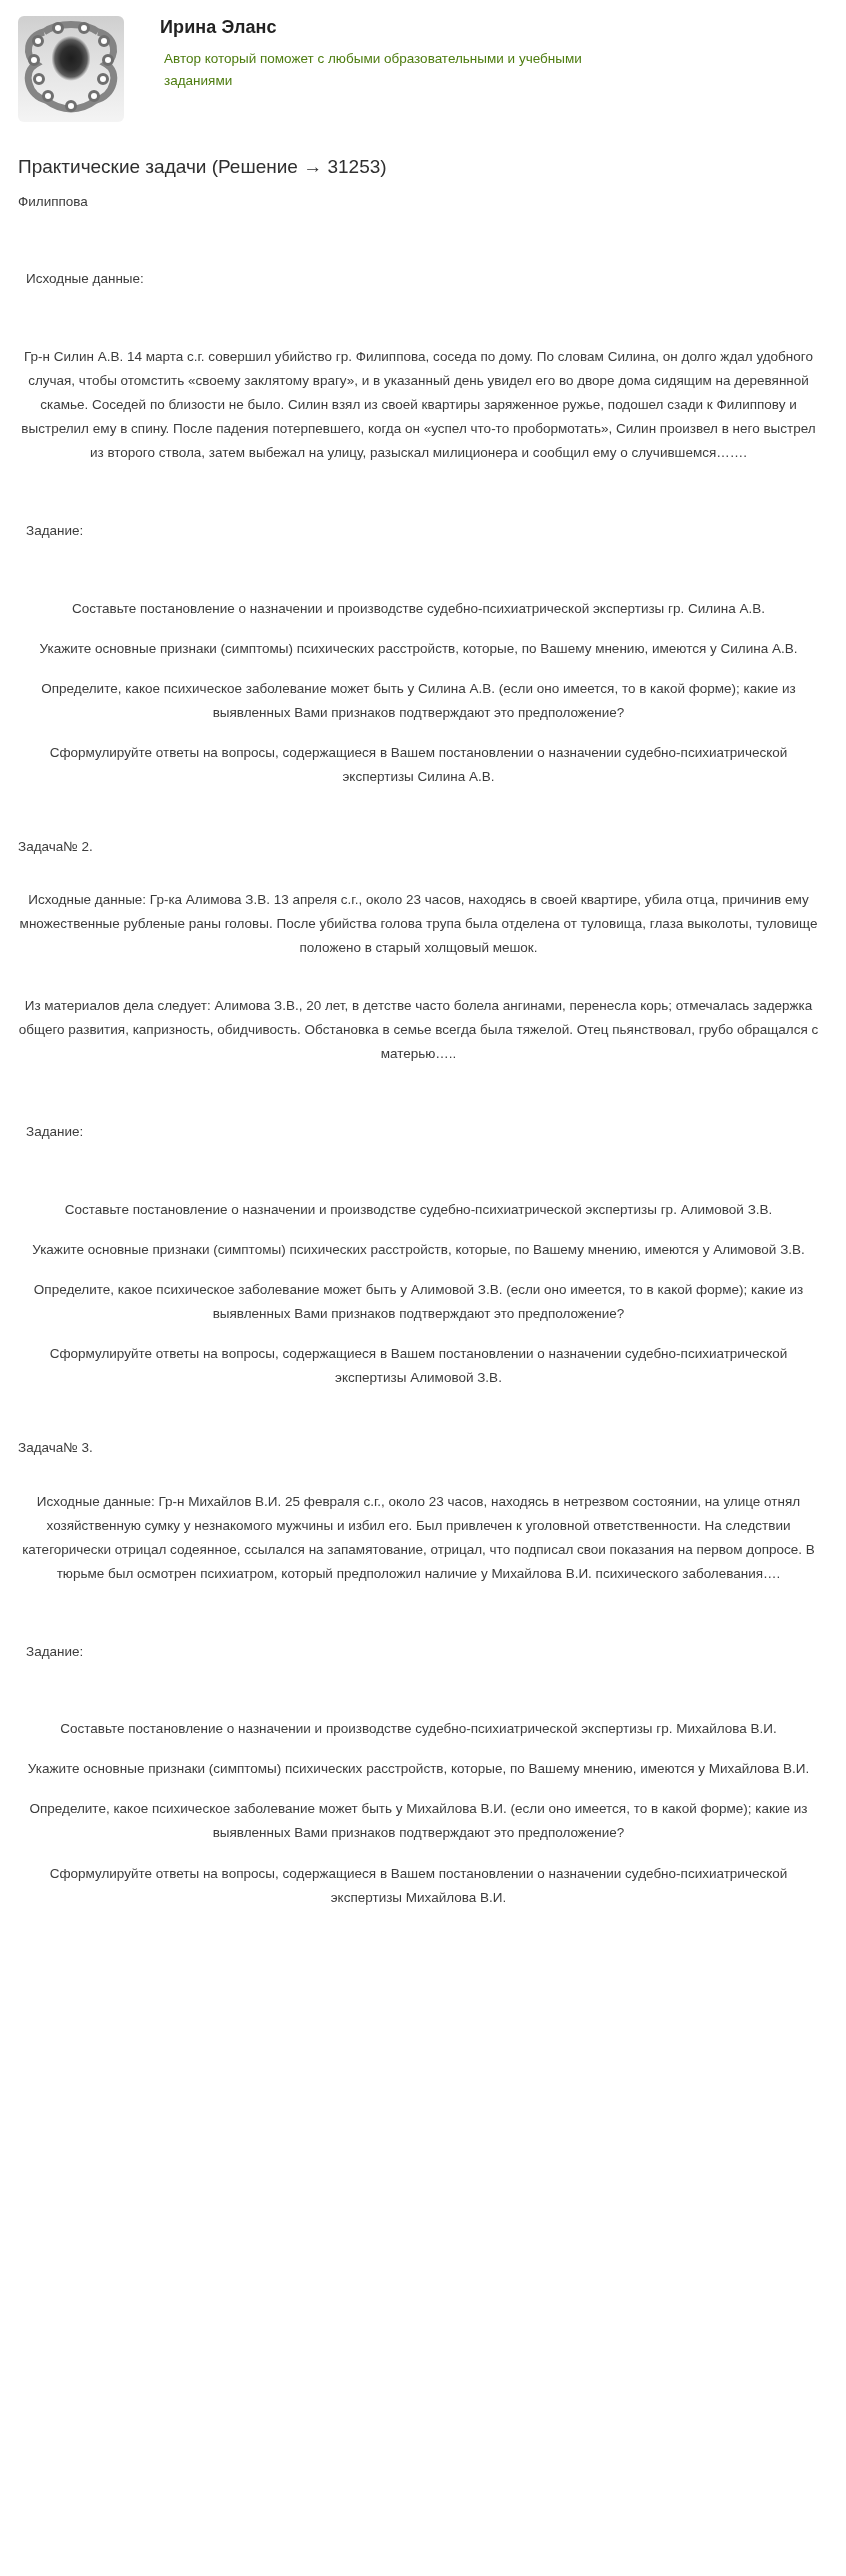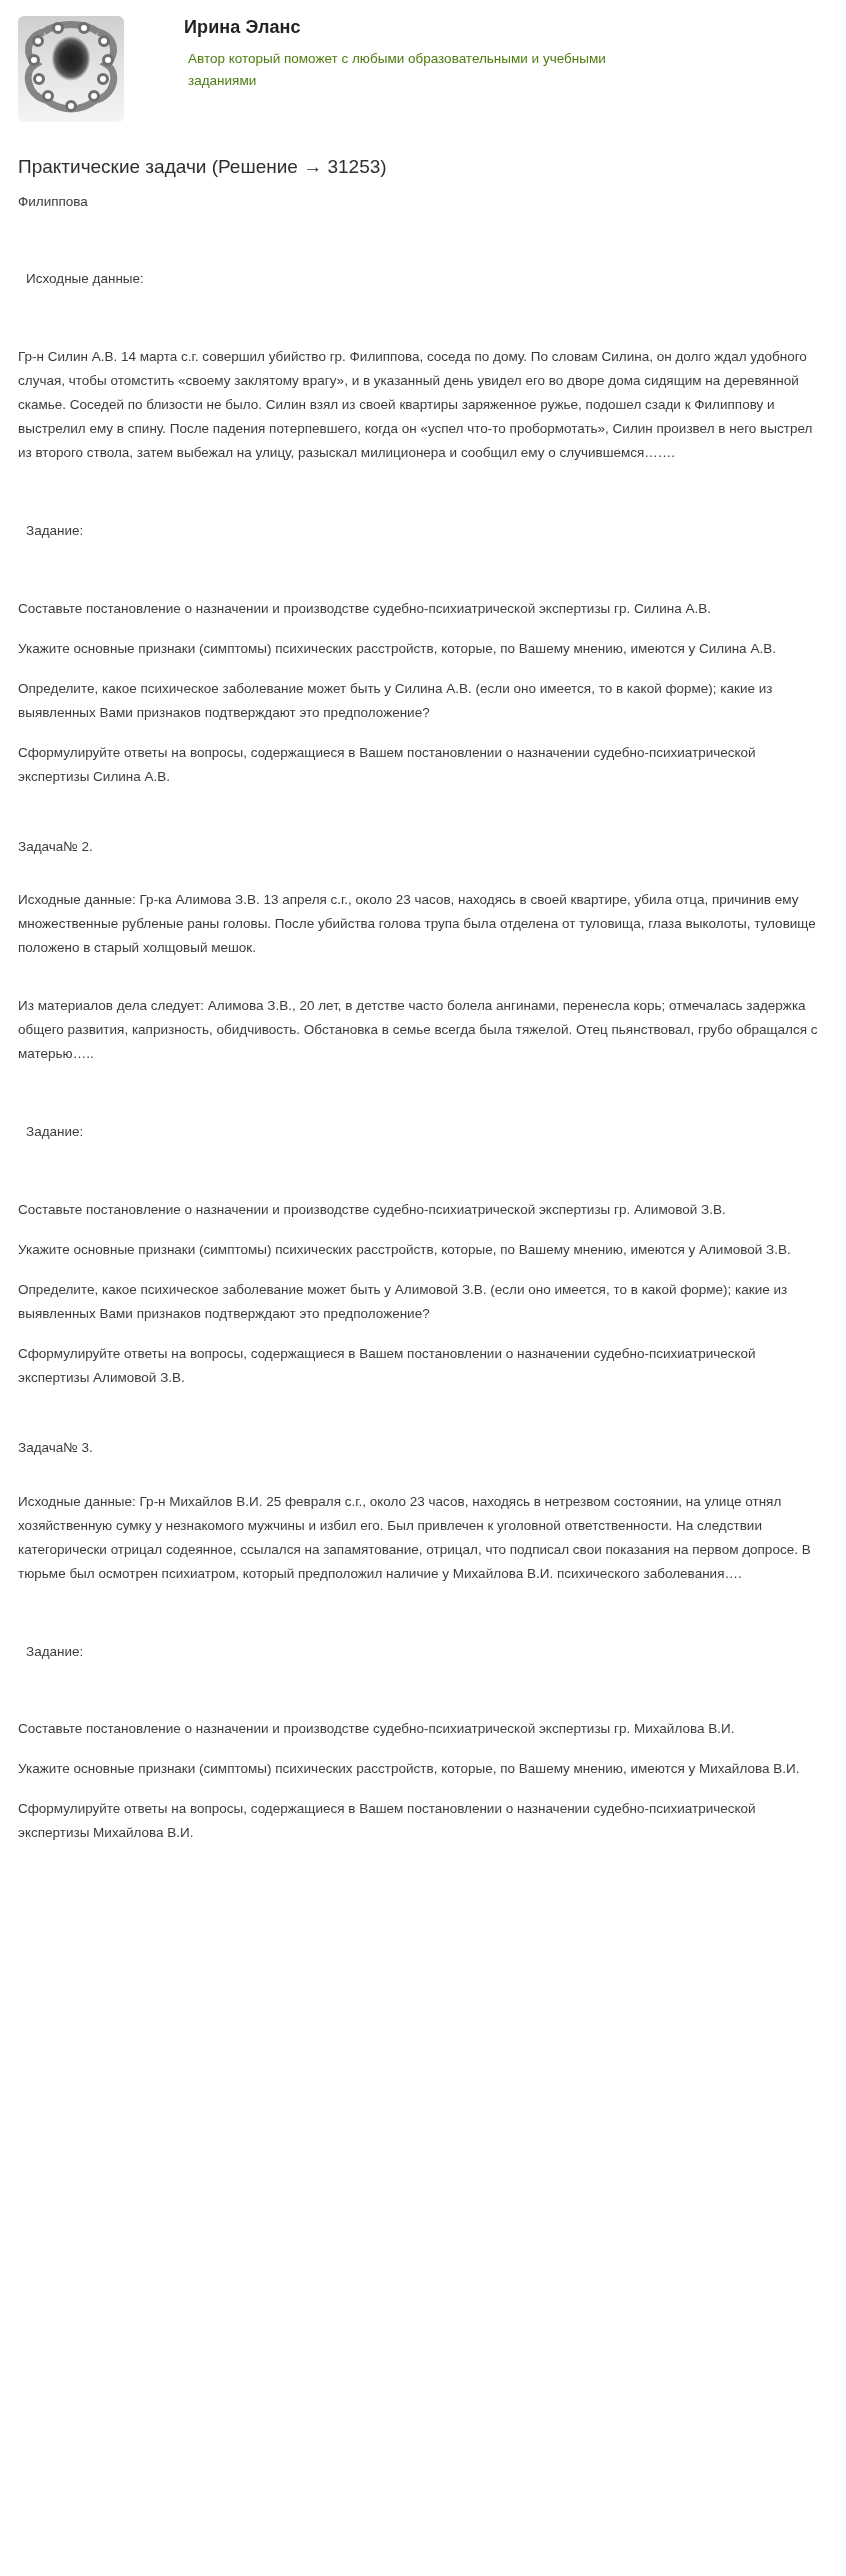--- a/index.html
+++ b/index.html
@@ -21,21 +21,20 @@
     padding: 0 10px 0 10px;
     position: relative;
   }
 
   
   .author-header {
     display: flex;
     align-items: flex-start;
     padding: 10px 0 0 0;
     min-height: 120px;
-    gap: 24px;
   }
   .avatar {
     width: 106px;
     height: 106px;
     flex: 0 0 106px;
     margin-left: 8px;
     margin-top: 6px;
     position: relative;
     overflow: hidden;
   }
@@ -97,21 +96,21 @@
   }
   .spacer-lg { height: 46px; }
   .spacer-md { height: 30px; }
   .spacer-sm { height: 18px; }
 
   p.para {
     font-size: 13.5px;
     line-height: 1.78;
     color: #3c3c3c;
     margin: 0 0 16px 0;
-    text-align: left;
+    text-align: center;
   }
   p.para:last-child { margin-bottom: 0; }
   .label-strong {
     font-size: 13.5px;
     line-height: 1.75;
     color: #3c3c3c;
     margin: 8px;
   }
   .task-section { margin: 0; }
 </style>
@@ -192,18 +191,19 @@
 
     <div class="task-section">
       <div class="task-heading">Задача№ 3.</div>
       <div class="spacer-md"></div>
       <p class="para">Исходные данные: Гр-н Михайлов В.И. 25 февраля с.г., около 23 часов, находясь в нетрезвом состоянии, на улице отнял хозяйственную сумку у незнакомого мужчины и избил его. Был привлечен к уголовной ответственности. На следствии категорически отрицал содеянное, ссылался на запамятование, отрицал, что подписал свои показания на первом допросе. В тюрьме был осмотрен психиатром, который предположил наличие у Михайлова В.И. психического заболевания….</p>
       <div class="spacer-md"></div>
       <div class="label-strong">Задание:</div>
       <div class="spacer-lg"></div>
       <p class="para">Составьте постановление о назначении и производстве судебно-психиатрической экспертизы гр. Михайлова В.И.</p>
       <p class="para">Укажите основные признаки (симптомы) психических расстройств, которые, по Вашему мнению, имеются у Михайлова В.И.</p>
+      <p class="para">Определите, какое психическое заболевание может быть у Михайлова В.И. (если оно имеется, то в какой форме); какие из выявленных Вами признаков подтверждают это предположение?</p>
       <p class="para">Сформулируйте ответы на вопросы, содержащиеся в Вашем постановлении о назначении судебно-психиатрической экспертизы Михайлова В.И.</p>
     </div>
 
   </div>
 </div>
 
 
 </body></html>

